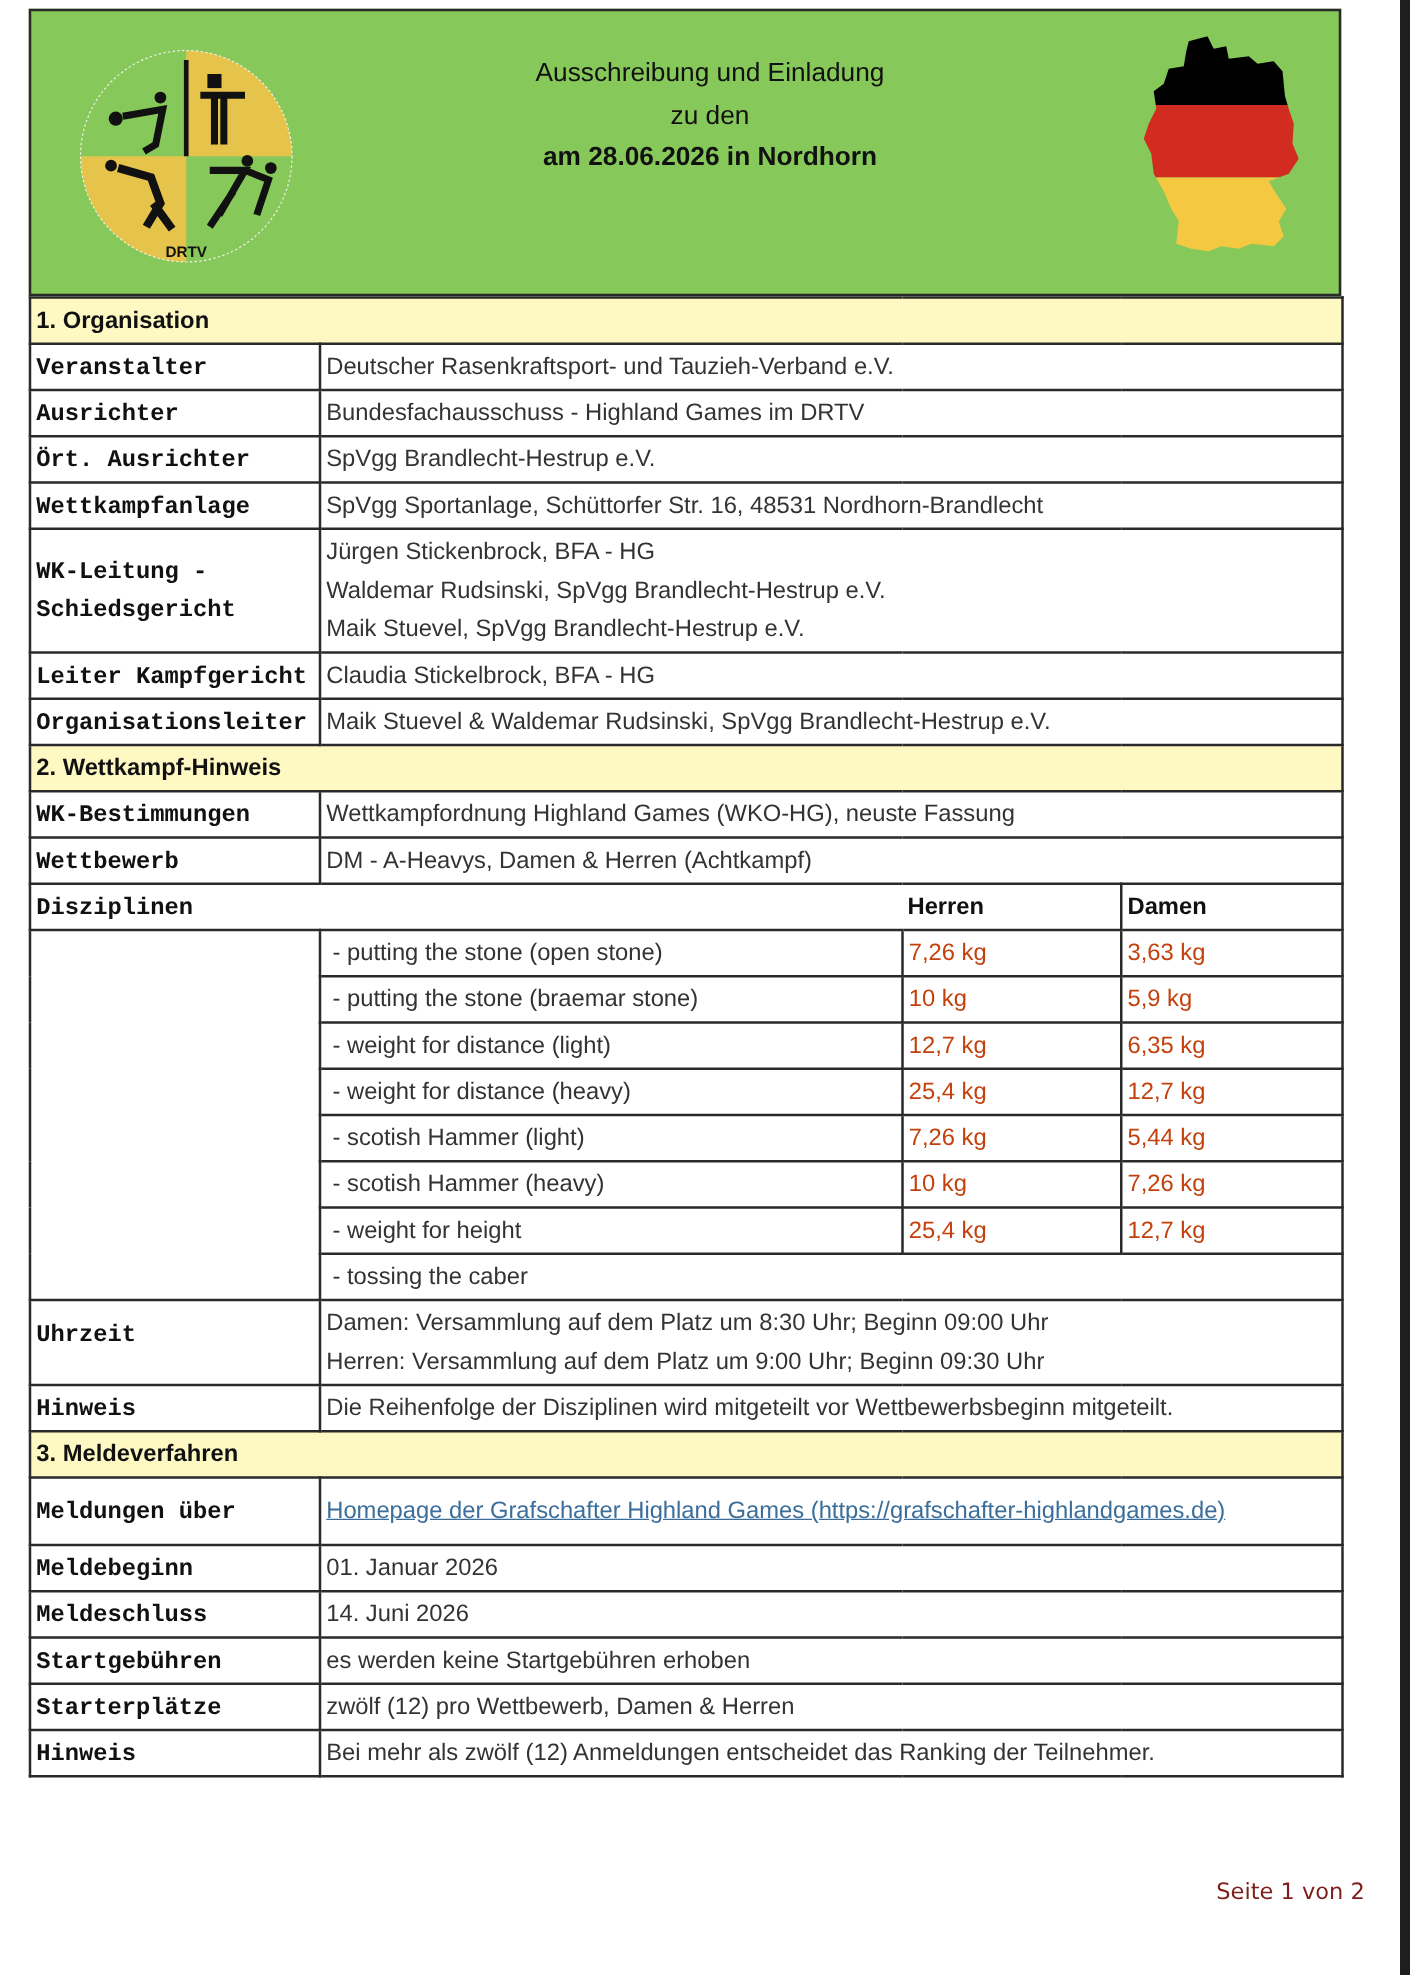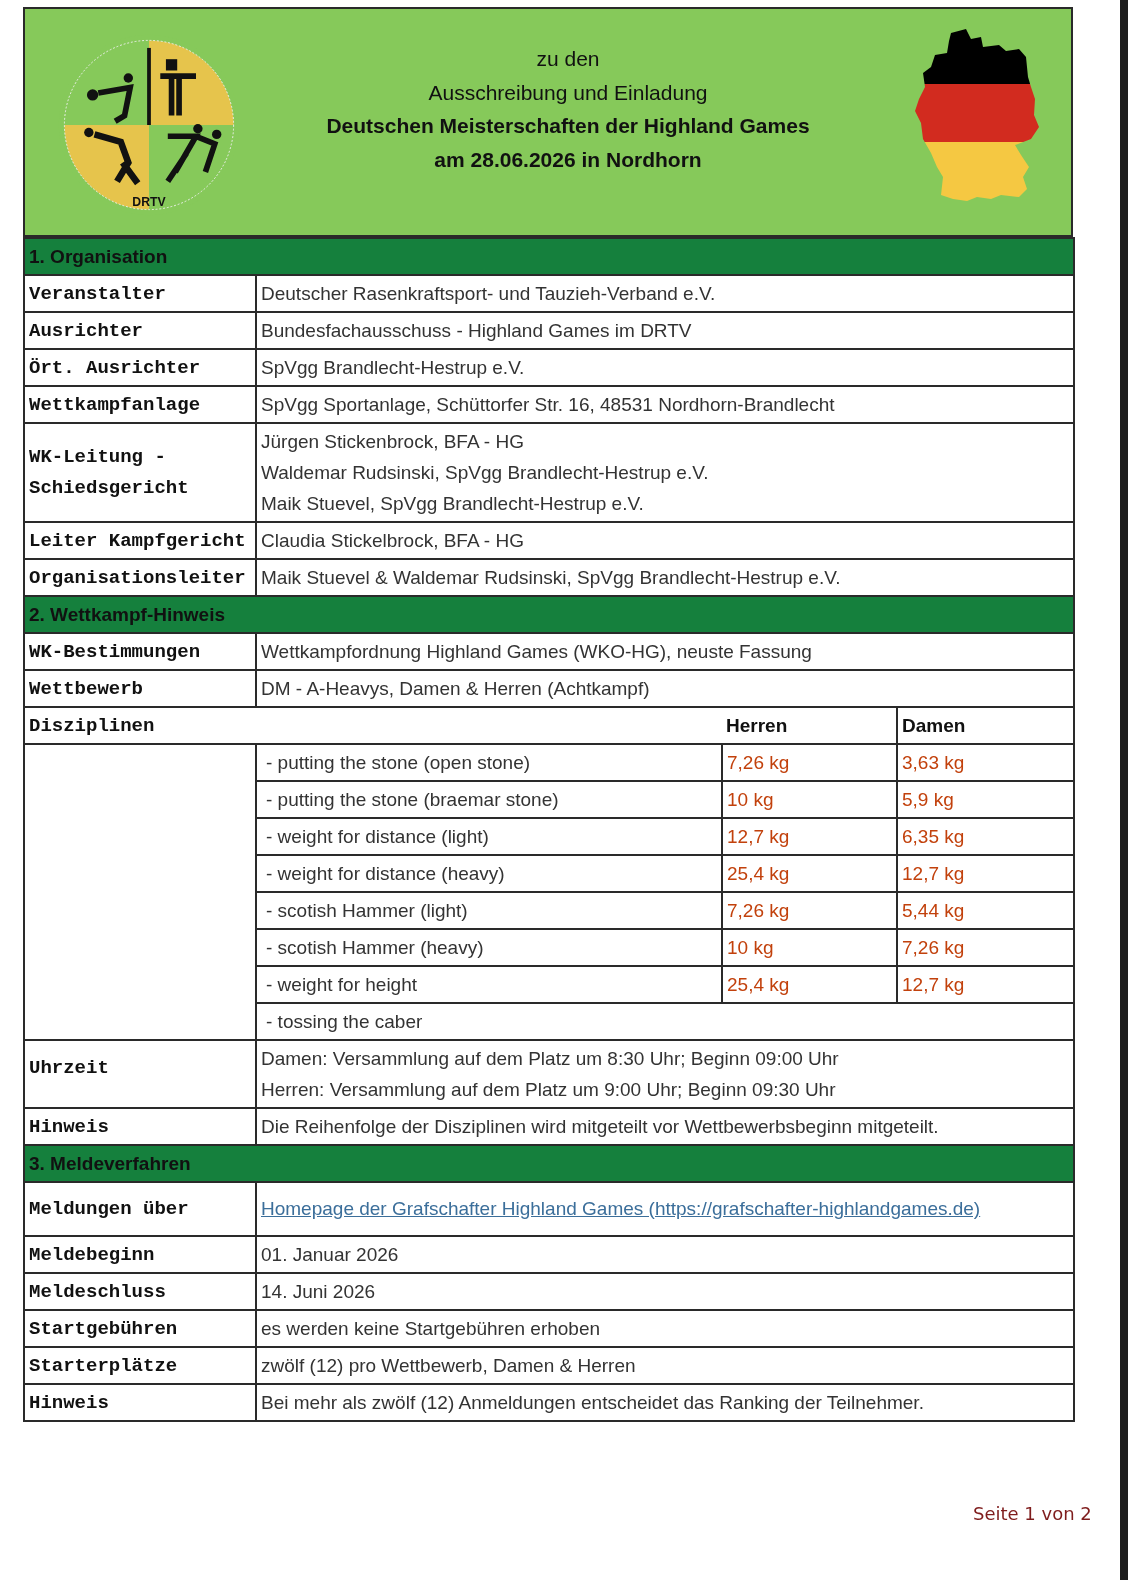--- a/index.html
+++ b/index.html
@@ -14,21 +14,21 @@
     position: relative;
   }
   .logo { position: absolute; left: 30px; top: 22px; width: 188px; height: 188px; }
   .map { position: absolute; right: 30px; top: 18px; width: 130px; height: 178px; }
   .title-block { position: absolute; left: 230px; right: 190px; top: 33px; text-align: center; }
   .title-block div { font-size: 21px; line-height: 33.5px; color: #111; }
   .title-block .b { font-weight: bold; }
   table { border-collapse: collapse; width: 1050px; table-layout: fixed; }
   td { border: 2px solid #2a2a2a; padding: 0 4px; font-size: 19px; height: 35px; vertical-align: middle; color: #333; }
   td.lbl { font-weight: bold; color: #111; width: 224px; font-family: Liberation Mono, monospace; }
-  td.sec { background: #15803d; font-weight: bold; color: #111; height: 35px; }
+  td.sec { background: #fef9c3; font-weight: bold; color: #111; height: 35px; }
   td.val { font-weight: normal; }
   td.multi { padding-top: 2px; padding-bottom: 2px; line-height: 31px; }
   td.disc { padding-left: 9px; }
   td.w { color: #c2410c; }
   td.hdr { font-weight: bold; color: #111; }
   a.link { color: #3b6e9a; text-decoration: underline; }
   .footer { position: absolute; left: 973px; top: 1503px; font-size: 18px; color: #7f1d1d; font-family: "DejaVu Sans", sans-serif; }
 </style>
 </head>
 <body>
@@ -50,23 +50,22 @@
       <path d="M112 48 L150 48 M124 48 L124 90 M132 48 L132 90" stroke="#111" stroke-width="6"></path>
       <circle cx="36" cy="108" r="5" fill="#111"></circle>
       <path d="M42 110 L70 118 L78 140 L66 160 M72 140 L88 162" stroke="#111" stroke-width="7" fill="none"></path>
       <path d="M120 112 L150 112 L128 150 M140 130 L120 160 M150 112 L170 120 L160 150" stroke="#111" stroke-width="6" fill="none"></path>
       <circle cx="152" cy="104" r="5" fill="#111"></circle>
         <circle cx="172" cy="110" r="5" fill="#111"></circle>
       <text x="100" y="186" text-anchor="middle" font-size="13" font-weight="bold" fill="#111" font-family="Liberation Sans, sans-serif">DRTV</text>
     </svg>
 
     <div class="title-block">
+      <div>Ausschreibung und Einladung</div>
       <div>zu den</div>
-      <div>Ausschreibung und Einladung</div>
-      <div class="b">Deutschen Meisterschaften der Highland Games</div>
       <div class="b">am 28.06.2026 in Nordhorn</div>
     </div>
 
     <svg class="map" viewBox="0 0 130 178">
       <defs>
         <clipPath id="de">
           <path d="M40 6 L55 2 L60 12 L70 10 L72 20 L88 18 L95 24 L108 22 L115 30 L117 50 L120 60 L124 72 L123 88 L128 100 L120 112 L104 118 L110 128 L118 140 L112 150 L116 162 L108 170 L90 168 L80 172 L66 170 L56 174 L42 172 L30 168 L32 150 L26 140 L20 126 L12 112 L10 96 L4 84 L8 72 L14 60 L12 46 L20 40 L24 28 L36 26 L38 14 Z"></path>
         </clipPath>
       </defs>
       <g clip-path="url(#de)">

